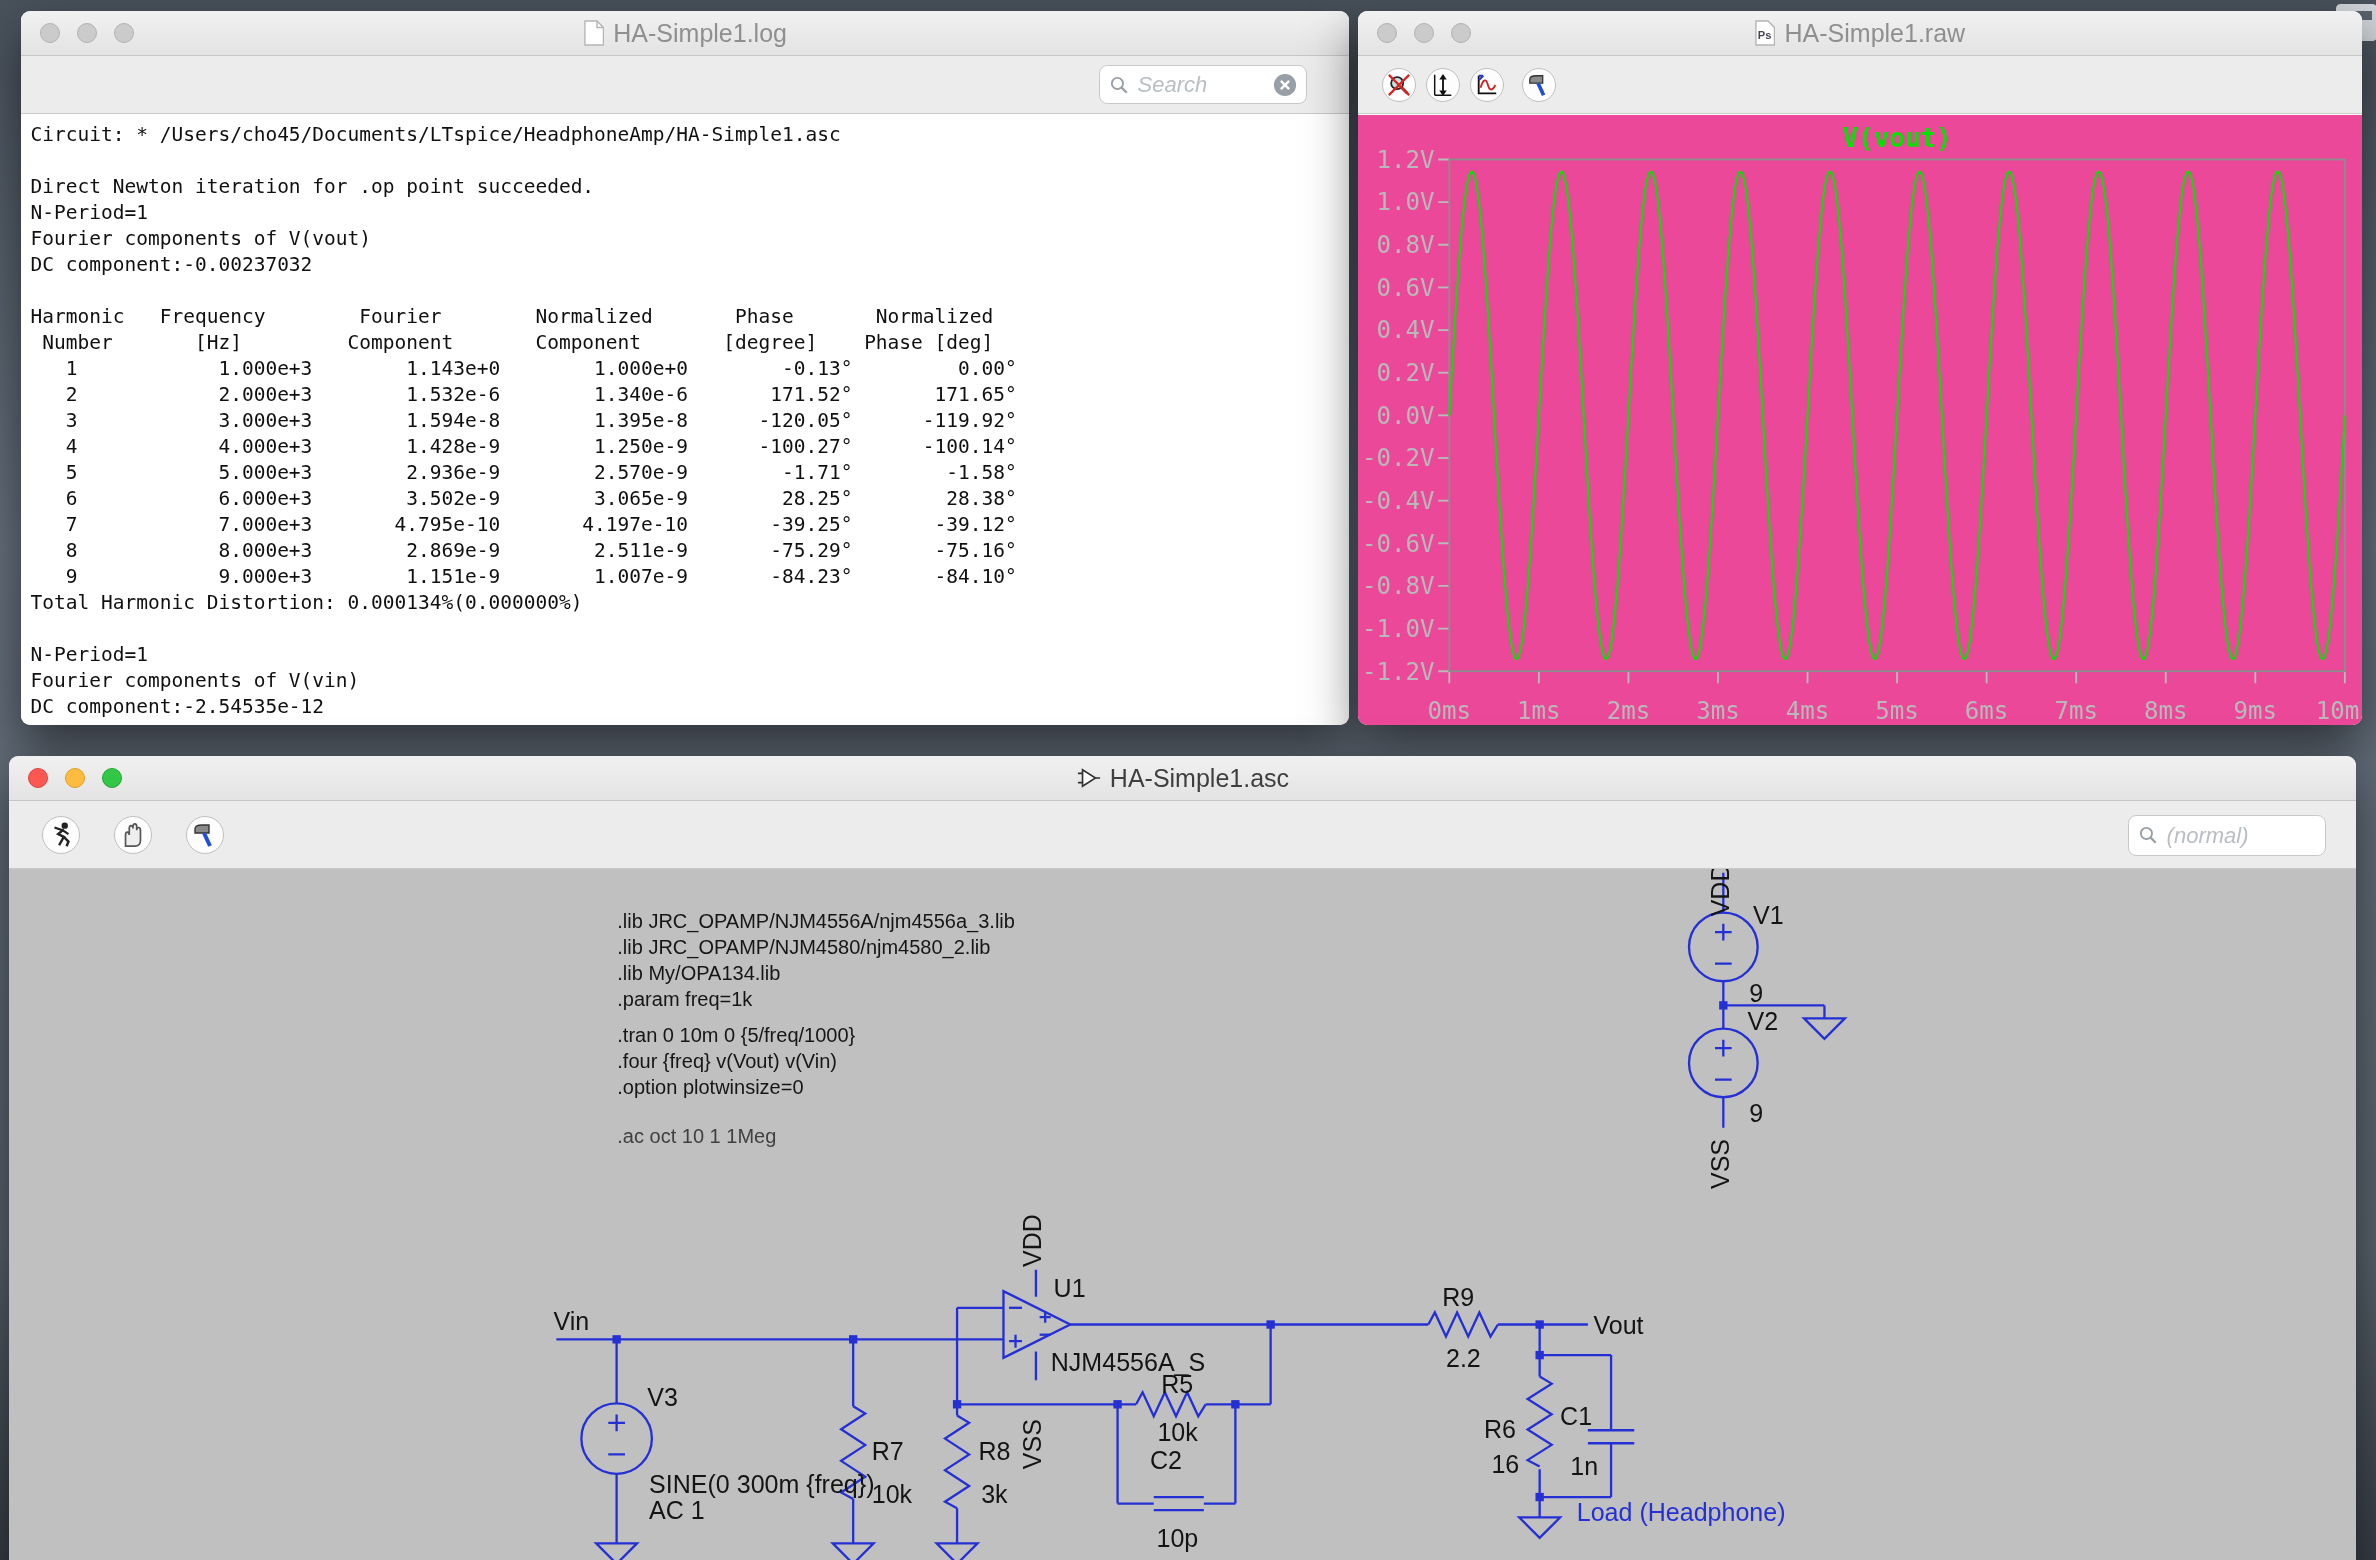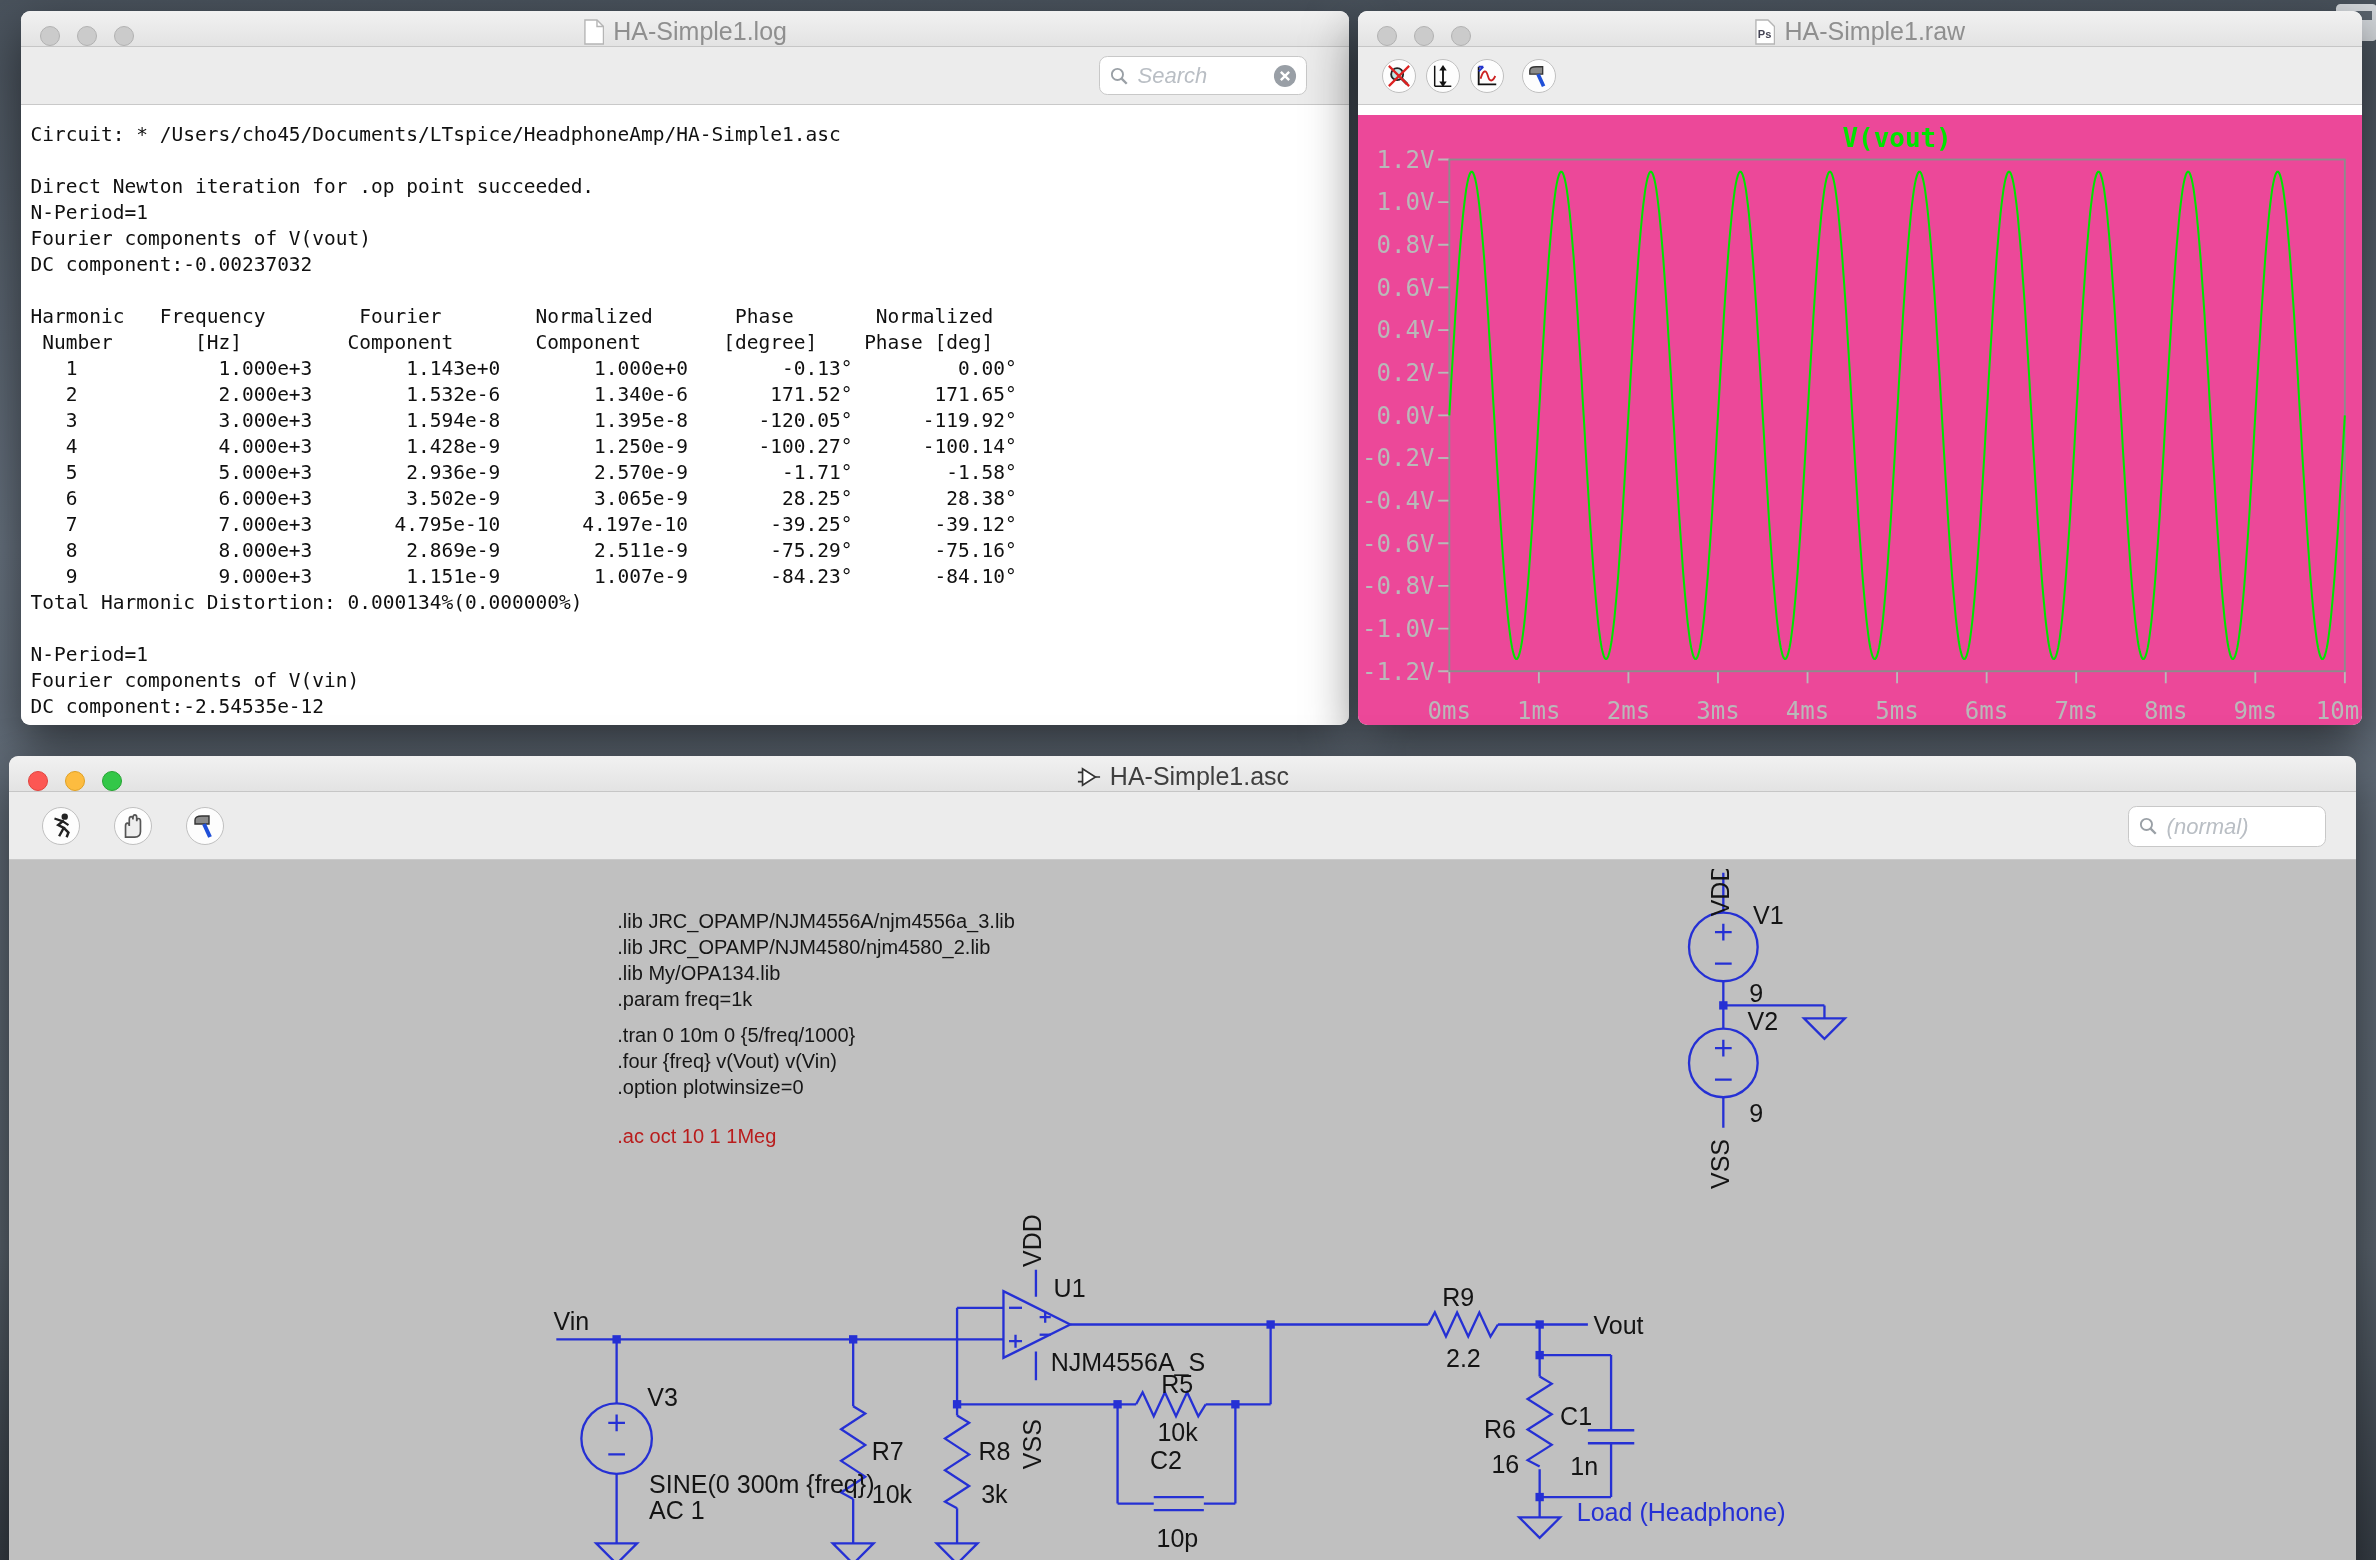--- a/index.html
+++ b/index.html
@@ -5,22 +5,22 @@
   html,body{margin:0;padding:0;}
   body{
     width:2376px;height:1560px;overflow:hidden;position:relative;
     background:linear-gradient(180deg,#49525c 0%,#66717e 35%,#5a646e 80%,#373e46 100%);
     font-family:"Liberation Sans",sans-serif;
   }
   .window{position:absolute;border-radius:9.3px;box-shadow:0 20.4px 51px rgba(0,0,0,.55);overflow:hidden;background:#fff;}
   .log{left:21.3px;top:11px;width:1328px;height:714px;z-index:1;}
   .raw{left:1358px;top:11px;width:1004px;height:714px;z-index:2;}
   .asc{left:9.3px;top:756px;width:2347px;height:819px;z-index:3;background:#c0c0c0;}
-  .titlebar{height:36px;box-sizing:border-box;background:linear-gradient(180deg,#f1f1f1,#e3e3e3);
-    border-bottom:0.9px solid #c6c6c6;display:flex;align-items:flex-end;position:relative;}
+  .titlebar{height:45px;box-sizing:border-box;background:linear-gradient(180deg,#f1f1f1,#e3e3e3);
+    border-bottom:0.9px solid #c6c6c6;display:flex;align-items:center;position:relative;}
   .lights{display:flex;gap:16.7px;padding-left:18.6px;z-index:2;}
   .light{width:20.4px;height:20.4px;border-radius:50%;box-sizing:border-box;}
   .light.gray{background:#cbcbcb;border:0.9px solid #b2b2b2;}
   .light.red{background:#fc5753;border:0.9px solid #e0443e;}
   .light.yellow{background:#fdbc40;border:0.9px solid #dfa023;}
   .light.green{background:#33c748;border:0.9px solid #26a433;}
   .title{position:absolute;left:0;right:0;display:flex;justify-content:center;align-items:center;gap:9.3px;
     font-size:25px;color:#8f8f8f;pointer-events:none;}
   .asc .title{color:#3f3f3f;}
   .toolbar{box-sizing:border-box;background:#ececec;border-bottom:0.9px solid #c9c9c9;position:relative;}
@@ -37,21 +37,21 @@
   .circle-btn{width:34px;height:34px;border-radius:50%;background:#fdfdfd;border:0.9px solid #c0c0c0;
     display:flex;align-items:center;justify-content:center;box-sizing:border-box;padding:0;}
   .asc .circle-btn{width:38px;height:38px;}
   .btn-sep{margin-left:7.4px;}
   .log-content{position:absolute;top:104px;bottom:0;left:0;right:0;background:#fff;}
   pre.log-text{margin:0;padding:7.4px 0 0 9.3px;font-family:"DejaVu Sans Mono",monospace;
     font-size:19.5px;line-height:26px;color:#101010;}
   .raw-content{position:absolute;top:104px;bottom:0;left:0;right:0;background:#ec4899;}
   .asc-canvas{position:absolute;top:113px;bottom:0;left:0;right:0;background:#c0c0c0;}
   .directives{position:absolute;font-size:20px;line-height:26px;color:#161616;white-space:pre;}
-  .directives.blue{color:#b91c1c;text-align:center;}
+  .directives.blue{color:#404040;text-align:center;}
   .plot-title{font-family:"DejaVu Sans Mono",monospace;font-size:28px;font-weight:bold;}
   .axlab{font-family:"DejaVu Sans Mono",monospace;font-size:26px;}
   svg.schematic{position:absolute;left:0;top:0;width:100%;height:100%;}
   .sch-label{font-family:"Liberation Sans",sans-serif;font-size:27px;fill:#141414;}
   .sch-label.blue{fill:#2530d4;}
   .wire{stroke:#2530d4;stroke-width:2.5;fill:none;}
   .jct{fill:#2530d4;}
   .fragment{position:absolute;left:2336px;top:3.7px;width:41px;height:37px;background:#d3d7db;
     border-radius:4.6px;z-index:0;}
   .fragment .bar{position:absolute;left:5.6px;top:7.4px;width:30px;height:9.3px;background:#5a646e;}

